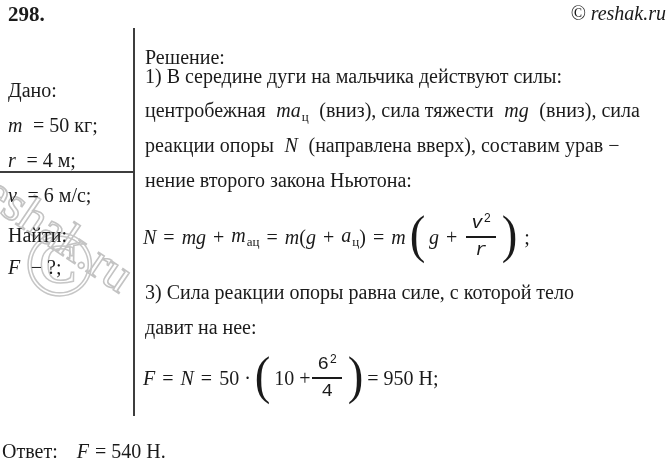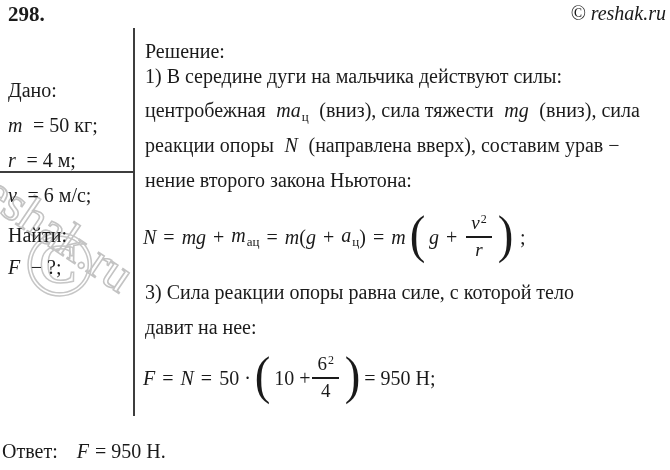--- a/index.html
+++ b/index.html
@@ -29,21 +29,21 @@
 
   i { font-style:italic; }
   .ml { margin-left:0.28em; }
   sub { font-size:13px; font-style:normal; vertical-align:-4px; margin-left:1px; }
   sup { font-size:13px; font-style:normal; vertical-align:7px; margin-left:1px; }
 
   .formula { position:absolute; left:143px; display:flex; align-items:center; font-size:20px; }
   .formula .op { margin:0 7px; }
   .formula .semi { margin-left:3px; }
   .bigpar { font-size:52px; font-weight:300; line-height:0.85; transform:scaleX(0.9); margin:0 3px; position:relative; top:-2px; }
-  .frac { display:inline-flex; flex-direction:column; align-items:center; font-size:19px; line-height:1.2; margin:0 2px; }
+  .frac { display:inline-flex; flex-direction:column; align-items:center; font-size:19px; line-height:1.2; margin:0 2px;font-family:Liberation Mono, monospace; }
   .frac .num { border-bottom:2px solid #1a1a1a; padding:0 5px 1px 5px; }
   .frac .den { padding-top:1px; }
   .frac sup { font-size:12px; vertical-align:6px; }
 
   .answer { position:absolute; left:2px; top:440px; font-size:20px; }
   .answer .lbl { margin-right:19px; }
   .answer .eq { margin-left:6px; }
 </style>
 </head>
 <body>
@@ -71,21 +71,21 @@
   <div class="ltxt" style="top:136px">
     <i>v</i>
     <span class="ml">= 6 м/с;</span>
   </div>
   <div class="ltxt" style="top:176px">Найти:</div>
   <div class="ltxt" style="top:208px">
     <i>F</i>
     <span class="ml">− ?;</span>
   </div>
 
-  <div class="txt" style="top:40px">Решение:</div>
+  <div class="txt" style="top:46px">Решение:</div>
   <div class="txt" style="top:65px">1) В середине дуги на мальчика действуют силы:</div>
 
   <div class="txt" style="top:99px">
     <span>центробежная</span>
     <span class="ml"><i>ma</i><sub>ц</sub></span>
     <span class="ml">(вниз), сила тяжести</span>
     <i class="ml">mg</i>
     <span class="ml">(вниз), сила</span>
   </div>
 
@@ -136,16 +136,16 @@
     <span>10 +</span>
     <span class="frac">
       <span class="num"><span>6</span><sup>2</sup></span>
       <span class="den">4</span>
     </span>
     <span class="bigpar">)</span>
     <span>= 950 Н;</span>
   </div>
 
   <div class="answer">
-    <span class="lbl">Ответ:</span><i>F</i><span class="eq">= 950 Н.</span>
+    <span class="lbl">Ответ:</span><i>F</i><span class="eq">= 540 Н.</span>
   </div>
 
 </div>
 
 </body></html>

